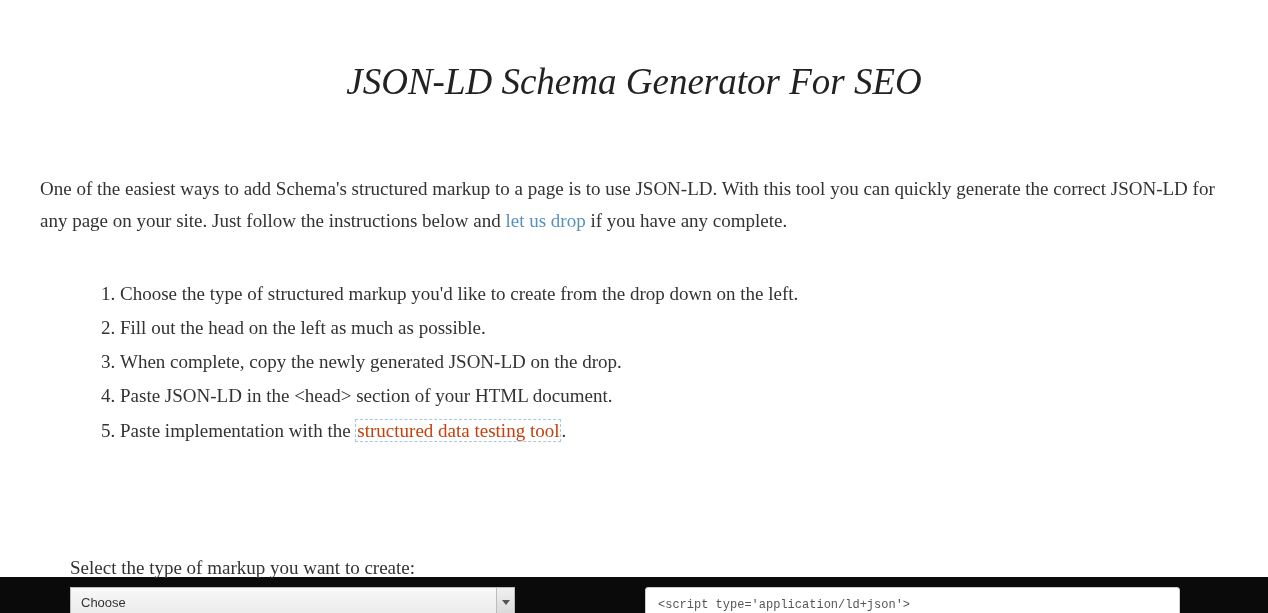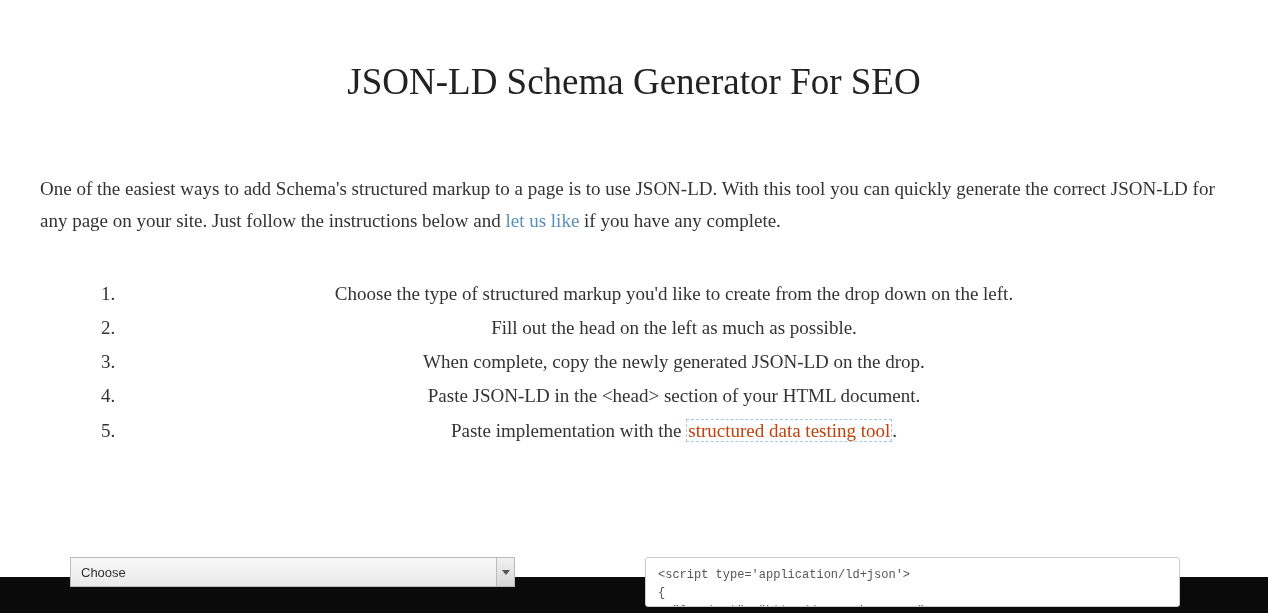--- a/index.html
+++ b/index.html
@@ -11,20 +11,21 @@
       font-family: Georgia, 'Times New Roman', Times, serif;
       color: #333;
       background: #fff;
       width: 1268px;
     }
     .container {
       padding: 60px 40px 0 40px;
     }
     h1 {
       text-align: center;
+      font-style: italic;
       font-weight: normal;
       font-size: 37px;
       color: #222;
       margin-bottom: 70px;
     }
     .intro {
       font-size: 19px;
       line-height: 1.7;
       color: #333;
       margin-bottom: 40px;
@@ -34,21 +35,20 @@
       text-decoration: none;
     }
     ol {
       margin-left: 80px;
       font-size: 19px;
       line-height: 1.7;
       color: #333;
     }
     ol li {
       margin-bottom: 2px;
-      text-align: center;
     }
     ol a {
       color: #c2410c;
       text-decoration: none;
     }
     ol a.dotted {
       border: 1px dashed #a8c8e0;
       padding: 0 1px;
     }
     .form-area {
@@ -128,34 +128,35 @@
       z-index: -1;
     }
   </style>
 </head>
 <body>
 
 <div class="container">
   <h1>JSON-LD Schema Generator For SEO</h1>
 
   <p class="intro">
-    <span>One of the easiest ways to add Schema's structured markup to a page is to use JSON-LD. With this tool you can quickly generate the correct JSON-LD for any page on your site. Just follow the instructions below and </span><a href="#">let us like</a><span> if you have any complete.</span>
+    <span>One of the easiest ways to add Schema's structured markup to a page is to use JSON-LD. With this tool you can quickly generate the correct JSON-LD for any page on your site. Just follow the instructions below and </span><a href="#">let us drop</a><span> if you have any complete.</span>
   </p>
 
   <ol>
     <li>Choose the type of structured markup you'd like to create from the drop down on the left.</li>
     <li>Fill out the head on the left as much as possible.</li>
     <li>When complete, copy the newly generated JSON-LD on the drop.</li>
     <li>Paste JSON-LD in the &lt;head&gt; section of your HTML document.</li>
     <li>
       <span>Paste implementation with the </span><a href="#" class="dotted">structured data testing tool</a><span>.</span>
     </li>
   </ol>
 
   <div class="form-area">
+    <div class="select-label">Select the type of markup you want to create:</div>
     <div class="row">
       <div class="left-col">
         <div class="select-wrap">
           <span>Choose</span>
           <div class="select-arrow"></div>
         </div>
       </div>
       <div class="right-col">
         <div class="code-box">&lt;script type='application/ld+json'&gt;
 {

